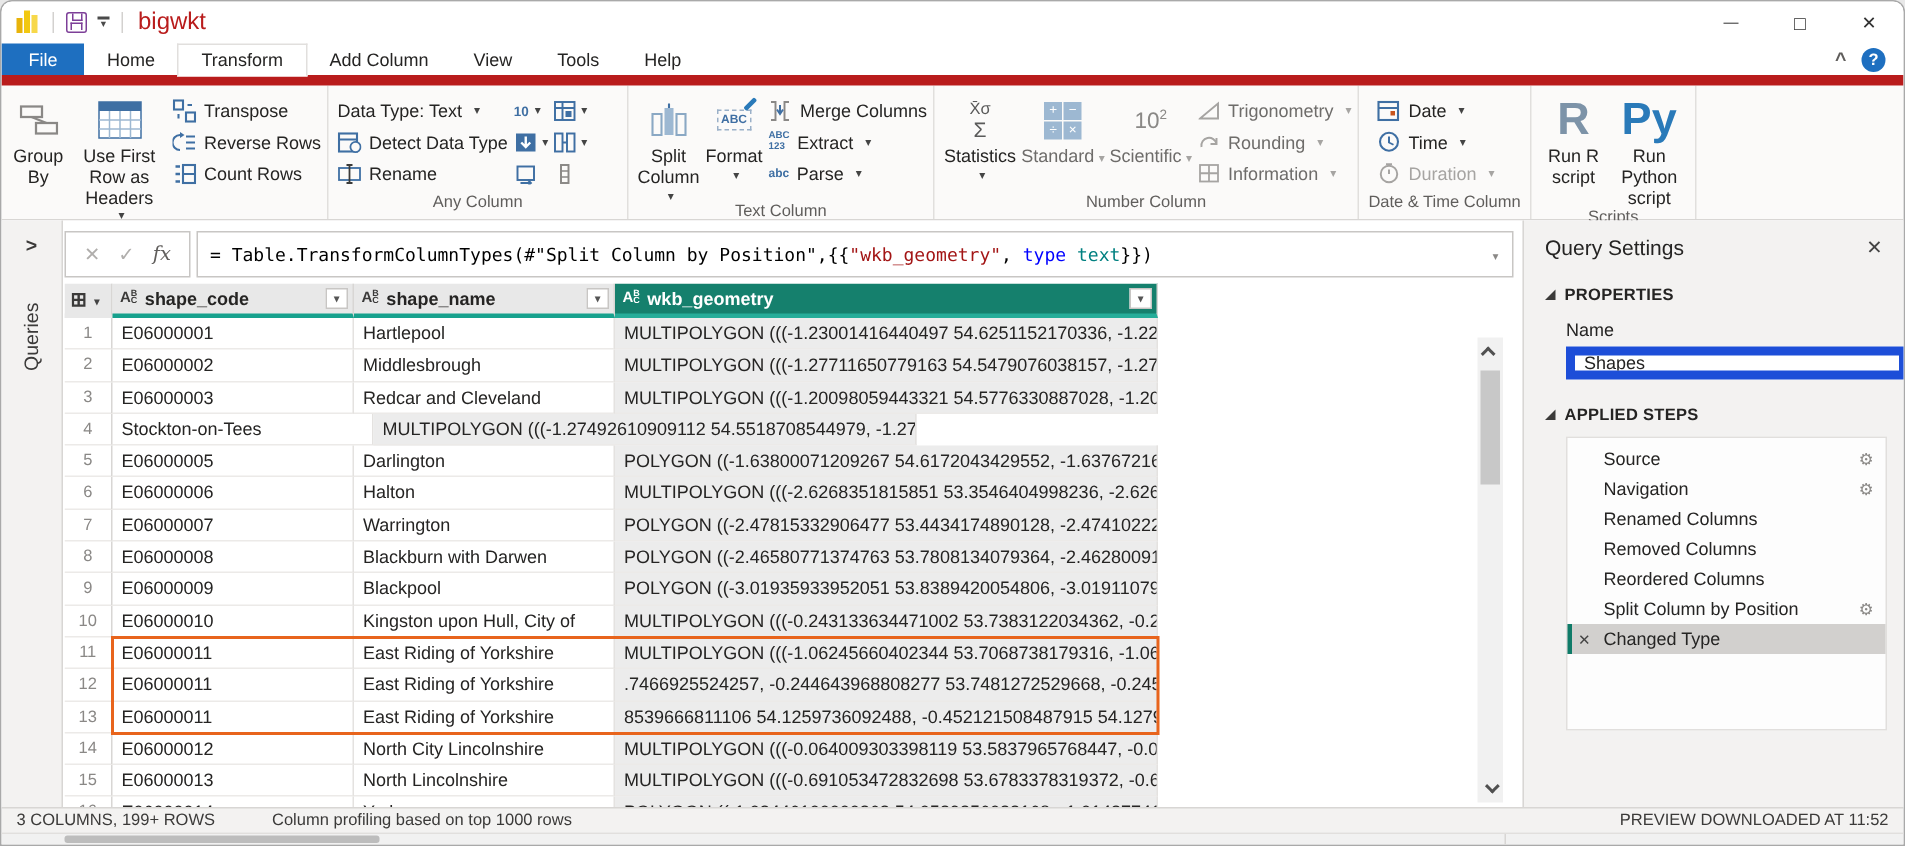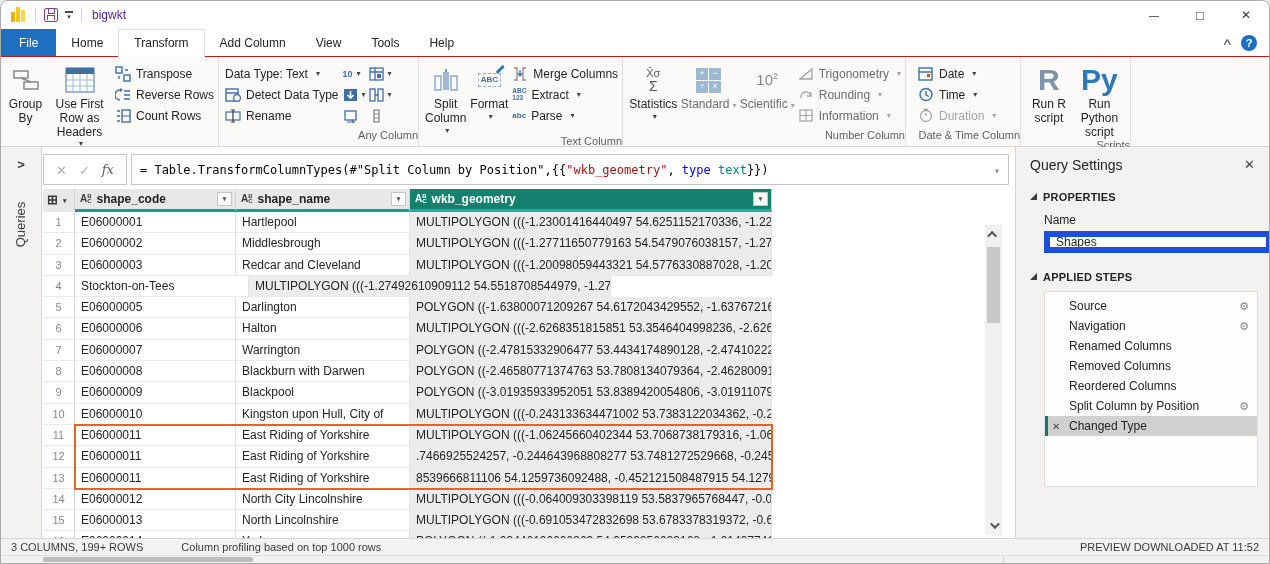--- a/index.html
+++ b/index.html
@@ -13,42 +13,42 @@
   .pbi-logo .b1,.pbi-logo .b2,.pbi-logo .b3 { position:absolute; bottom:1px; background:#f2c811; }
   .pbi-logo .b1 { left:0; width:4px; height:10px; background:#e8b30a; }
   .pbi-logo .b2 { left:5px; width:4px; height:15px; }
   .pbi-logo .b3 { left:10px; width:4px; height:12px; background:#f7d84a; }
   .save-icon { width:14px; height:14px; border:1.6px solid #7d3f98; border-radius:2px; position:relative; }
   .save-icon::before { content:""; position:absolute; top:0; left:3px; width:5px; height:4px; border:1.4px solid #7d3f98; border-top:none; }
   .save-icon::after { content:""; position:absolute; bottom:1px; left:2px; width:6px; height:4px; border:1.4px solid #7d3f98; border-bottom:none; }
   .qat-caret { margin-left:7px; display:flex; flex-direction:column; align-items:center; color:#4a4a4a; }
   .qat-caret .line { width:8px; height:1.4px; background:#4a4a4a; margin-bottom:1px; }
   .qat-caret::after { content:"▾"; font-size:7px; line-height:5px; }
-  .doc-title { color:#4c1d95; font-size:12px; margin-left:2px; }
+  .doc-title { color:#b91c1c; font-size:16px; margin-left:2px; }
   .win-controls { margin-left:auto; display:flex; height:28px; }
   .win-btn { width:46px; display:flex; align-items:center; justify-content:center; color:#333; font-size:13px; }
   .ic-min::before { content:"—"; font-size:10px; }
   .ic-max::before { content:"□"; font-size:13px; }
   .ic-close::before { content:"✕"; font-size:12px; }
 
   
-  .tabstrip { height:28px; display:flex; align-items:stretch; background:#fff; border-bottom:1px solid #b91c1c; flex:none; position:relative; z-index:2; }
+  .tabstrip { height:28px; display:flex; align-items:stretch; background:#fff; border-bottom:7px solid #b91c1c; flex:none; position:relative; z-index:2; }
   .tab { padding:0 15px; display:flex; align-items:center; font-size:12px; color:#252423; position:relative; }
   .tab.file-tab { background:#1e6fc0; color:#fff; padding:0 18px; }
   .tab.selected { background:#fff; border:1px solid #e1dfdd; border-bottom:1px solid #fff; margin-bottom:-1px; }
   .strip-right { margin-left:auto; display:flex; align-items:center; gap:10px; padding-right:12px; }
   .ribbon-collapse::before { content:"^"; color:#605e5c; font-size:13px; font-weight:bold; }
   .help-badge { width:16px; height:16px; border-radius:50%; background:#1e6fc0; color:#fff; display:flex; align-items:center; justify-content:center; }
   .help-badge::before { content:"?"; font-size:11px; font-weight:bold; }
 
   
   .ribbon { height:90px; background:#fbfaf9; border-bottom:1px solid #d8d6d4; display:flex; flex:none; }
   .rgroup { display:flex; flex-direction:column; border-right:1px solid #e1dfdd; flex:none; }
   .rcontent { flex:1; display:flex; align-items:flex-start; padding:5px 4px 0 6px; gap:4px; }
-  .rlabel { height:17px; text-align:right; font-size:11px; color:#605e5c; flex:none; }
+  .rlabel { height:17px; text-align:center; font-size:11px; color:#605e5c; flex:none; }
   .bigbtn { display:flex; flex-direction:column; align-items:center; font-size:12px; color:#252423; text-align:center; line-height:1.15; }
   .bigbtn .bicon { height:36px; display:flex; align-items:center; justify-content:center; }
   .stack { display:flex; flex-direction:column; padding-top:1px; }
   .sbtn { display:flex; align-items:center; height:21px; font-size:12px; color:#252423; gap:5px; white-space:nowrap; }
   .car::after { content:"▾"; font-size:8px; color:#444; margin-left:3px; }
   .car.gray::after { color:#a6a4a2; }
   .muted { color:#6e6c6a; }
   .disabled { color:#a6a4a2; }
   svg.mi { flex:none; }
   .iconpair { display:grid; grid-template-columns:26px 26px; grid-auto-rows:21px; padding-top:1px; }

